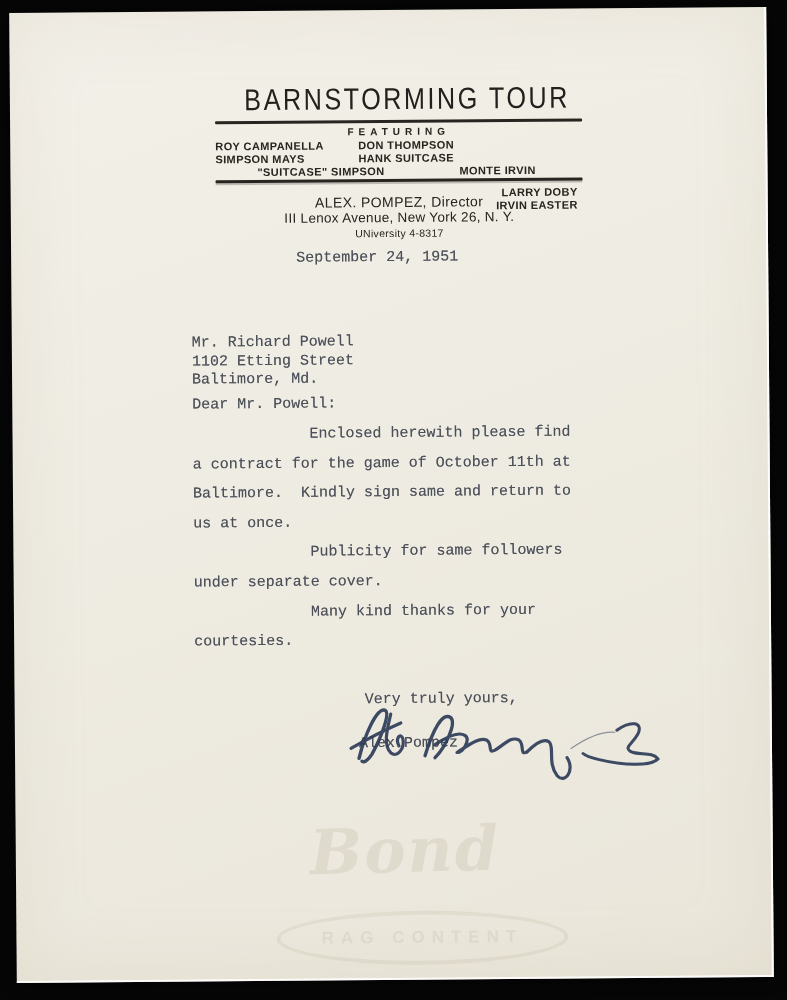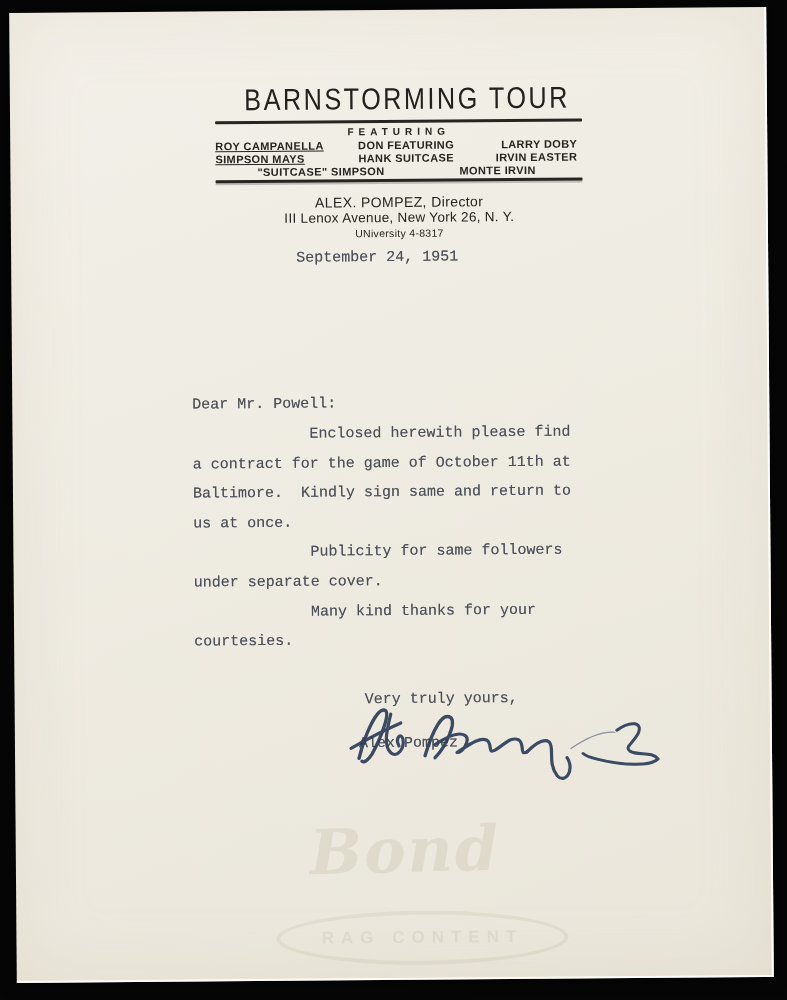--- a/index.html
+++ b/index.html
@@ -32,23 +32,23 @@
   .lh-rule{position:absolute;left:205px;width:367px;height:3px;background:#262520;border-radius:1px;}
   .rule-1{top:110px;}
   .rule-2{top:169px;box-shadow:0 2px 0 rgba(38,37,32,.25);}
   .lh-featuring{
     position:absolute;left:205px;top:116px;width:367px;text-align:center;
     font-size:10px;font-weight:bold;letter-spacing:5px;color:#26251f;
   }
   .lh-row{position:absolute;left:205px;width:367px;height:13px;
     font-size:11px;font-weight:bold;letter-spacing:.4px;color:#26251f;white-space:nowrap;}
   .row-1{top:129px;} .row-2{top:142px;} .row-3{top:155px;}
-  .col-l{position:absolute;left:0;text-decoration:underline;}
+  .col-l{position:absolute;left:0;}
   .col-c{position:absolute;left:52%;transform:translateX(-50%);}
-  .col-r{position:absolute;right:5px;}
+  .col-r{position:absolute;right:5px;margin-top:48px;}
   .r3-a{position:absolute;left:42px;}
   .r3-b{position:absolute;left:244px;text-align:center;}
   .lh-director{position:absolute;left:205px;top:184px;width:367px;text-align:center;
     font-size:14px;font-weight:500;letter-spacing:.4px;color:#26251f;}
   .lh-addr{position:absolute;left:205px;top:200px;width:367px;text-align:center;
     font-size:13.5px;letter-spacing:.3px;color:#26251f;}
   .lh-phone{position:absolute;left:205px;top:217px;width:367px;text-align:center;
     font-size:10.5px;font-weight:500;letter-spacing:.3px;color:#26251f;}
   
   .tw{
@@ -85,39 +85,42 @@
 
 <div class="stage">
   <div class="paper">
 
     <div class="lh-title">BARNSTORMING TOUR</div>
     <div class="lh-rule rule-1"></div>
     <div class="lh-featuring">FEATURING</div>
 
     <div class="lh-row row-1">
       <span class="col-l">ROY CAMPANELLA</span>
-      <span class="col-c">DON FEATURING</span>
+      <span class="col-c">DON THOMPSON</span>
       <span class="col-r">LARRY DOBY</span>
     </div>
     <div class="lh-row row-2">
       <span class="col-l">SIMPSON MAYS</span>
       <span class="col-c">HANK SUITCASE</span>
       <span class="col-r">IRVIN EASTER</span>
     </div>
     <div class="lh-row row-3">
       <span class="r3-a">"SUITCASE" SIMPSON</span>
       <span class="r3-b">MONTE IRVIN</span>
     </div>
 
     <div class="lh-rule rule-2"></div>
     <div class="lh-director">ALEX. POMPEZ, Director</div>
     <div class="lh-addr">III Lenox Avenue, New York 26, N. Y.</div>
     <div class="lh-phone">UNiversity 4-8317</div>
 
     <div class="tw date-line">September 24, 1951</div>
+    <div class="tw recipient">Mr. Richard Powell
+1102 Etting Street
+Baltimore, Md.</div>
     <div class="tw salutation">Dear Mr. Powell:</div>
     <div class="tw body-block">             Enclosed herewith please find
 a contract for the game of October 11th at
 Baltimore.  Kindly sign same and return to
 us at once.
              Publicity for same followers
 under separate cover.
              Many kind thanks for your
 courtesies.</div>
     <div class="tw closing">Very truly yours,</div>

